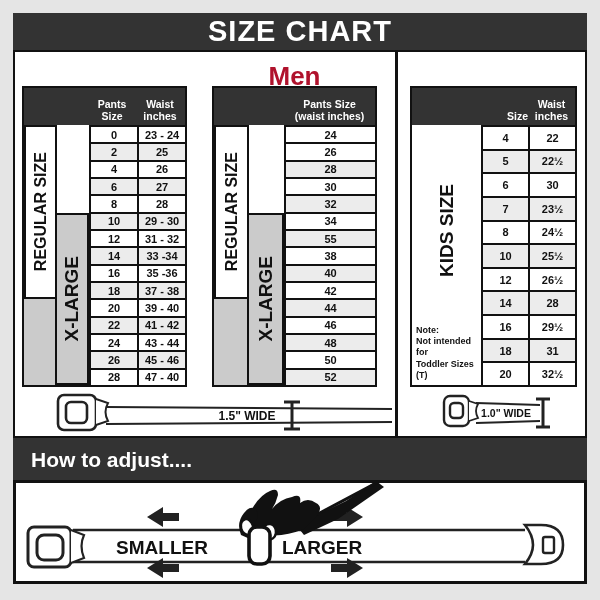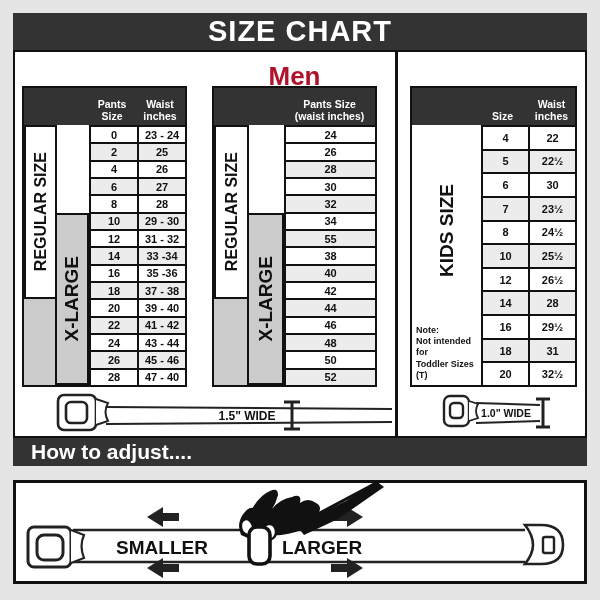--- a/index.html
+++ b/index.html
@@ -58,28 +58,28 @@
   .men .labelcol{width:70px;}
   .men .regbox{width:35px;height:174px;}
   .men .filler{left:0;top:172px;width:35px;bottom:0;}
   .men .xlbox{left:33px;top:88px;right:0;bottom:0;}
   .men .h-size{left:70px;right:0;}
 
   
   .tbl.kids{left:410px;top:86px;width:167px;height:301px;}
   .kids .vals{left:69px;grid-template-columns:1fr 1fr;grid-template-rows:repeat(11,1fr);}
   .kids .labelcol{width:69px;}
-  .kids .h-size{left:67px;width:47px;}
+  .kids .h-size{left:82px;width:47px;}
   .kids .h-waist{left:116px;right:0;}
 
   
   .beltsvg{overflow:visible;}
 
   
-  .adjustbar{left:13px;top:438px;width:574px;height:28px;background:#333;color:#fff;
+  .adjustbar{left:13px;top:438px;width:574px;height:44px;background:#333;color:#fff;
     display:flex;align-items:center;font-size:21px;font-weight:bold;padding-left:18px;box-sizing:border-box;}
   .panel{left:13px;top:480px;width:574px;height:104px;border:3px solid #111;box-sizing:border-box;background:#fff;}
 </style>
 </head>
 <body>
 
 <div class="page">
 
   <div class="abs titlebar">SIZE CHART</div>
 

